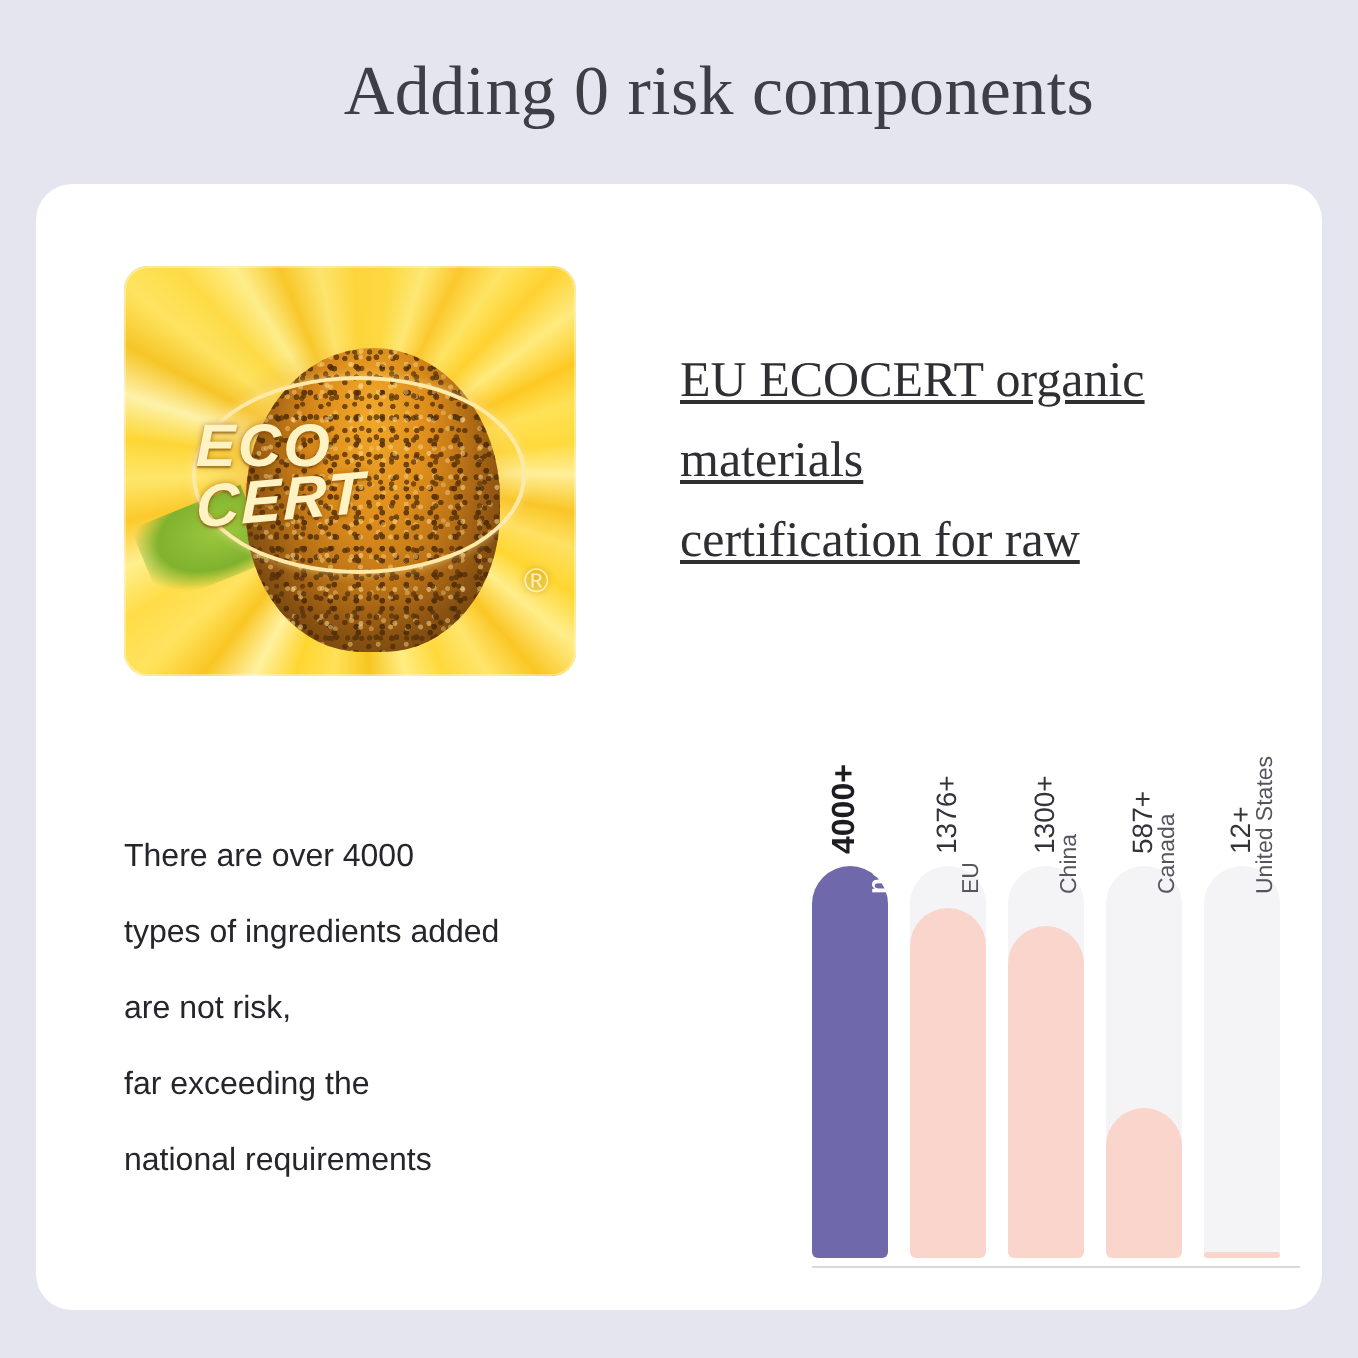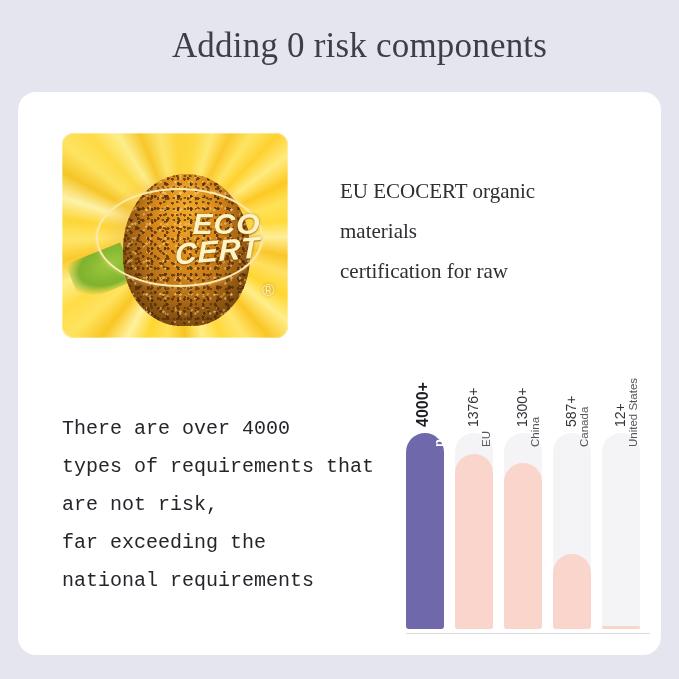--- a/index.html
+++ b/index.html
@@ -144,21 +144,21 @@
     height: 46%;
     border: 2.5px solid #ffe9a8;
     border-radius: 50%;
     box-shadow: 0 0 5px rgba(255,233,168,0.5);
   }
   .logo-badge-text {
     position: absolute;
     inset: 0;
     display: flex;
     flex-direction: column;
-    align-items: flex-end;
+    align-items: flex-start;
     justify-content: center;
     font-family: "Liberation Sans", sans-serif;
     font-weight: 700;
     font-style: italic;
     color: #fff3c4;
     text-shadow: 0 0 3px rgba(150,90,10,0.65), 0 1px 1px rgba(120,70,8,0.6);
     line-height: 0.92;
     letter-spacing: 1px;
   }
   .logo-badge-text .l1 { font-size: 30px; }
@@ -180,33 +180,34 @@
     box-shadow: inset 0 0 0 1px rgba(255,255,255,0.35);
     pointer-events: none;
   }
 
   .cert-text {
     position: absolute;
     left: 278px;
     top: 38px;
     width: 300px;
     font-family: "Liberation Serif", serif;
-    font-size: 21px;
+    font-size: 25px;
     line-height: 40px;
     color: #2e2e33;
+    text-decoration: underline;
   }
 
   
   .body-text {
     position: absolute;
     left: 44px;
     top: 318px;
     width: 330px;
-    font-family: Liberation Mono, monospace;
-    font-size: 20px;
+    font-family: Liberation Sans, sans-serif;
+    font-size: 16px;
     line-height: 38px;
     color: #25252b;
   }
   .body-text .ln { display: block; white-space: nowrap; }
 
   
   .chart {
     position: absolute;
     left: 372px;
     top: 272px;
@@ -328,21 +329,21 @@
     <div class="cert-text">
       <div>EU ECOCERT organic</div>
       <div>materials</div>
       <div>certification for raw</div>
     </div>
 
   </div>
 
   <div class="body-text">
     <span class="ln">There are over 4000</span>
-    <span class="ln">types of requirements that</span>
+    <span class="ln">types of ingredients added</span>
     <span class="ln">are not risk,</span>
     <span class="ln">far exceeding the</span>
     <span class="ln">national requirements</span>
   </div>
 
   <div class="chart">
     <div class="chart-plot" id="chart-plot">
         <div class="bar-col primary" style="left: 16px;">
           <div class="bar-track primary"></div>
           <div class="bar-name">

